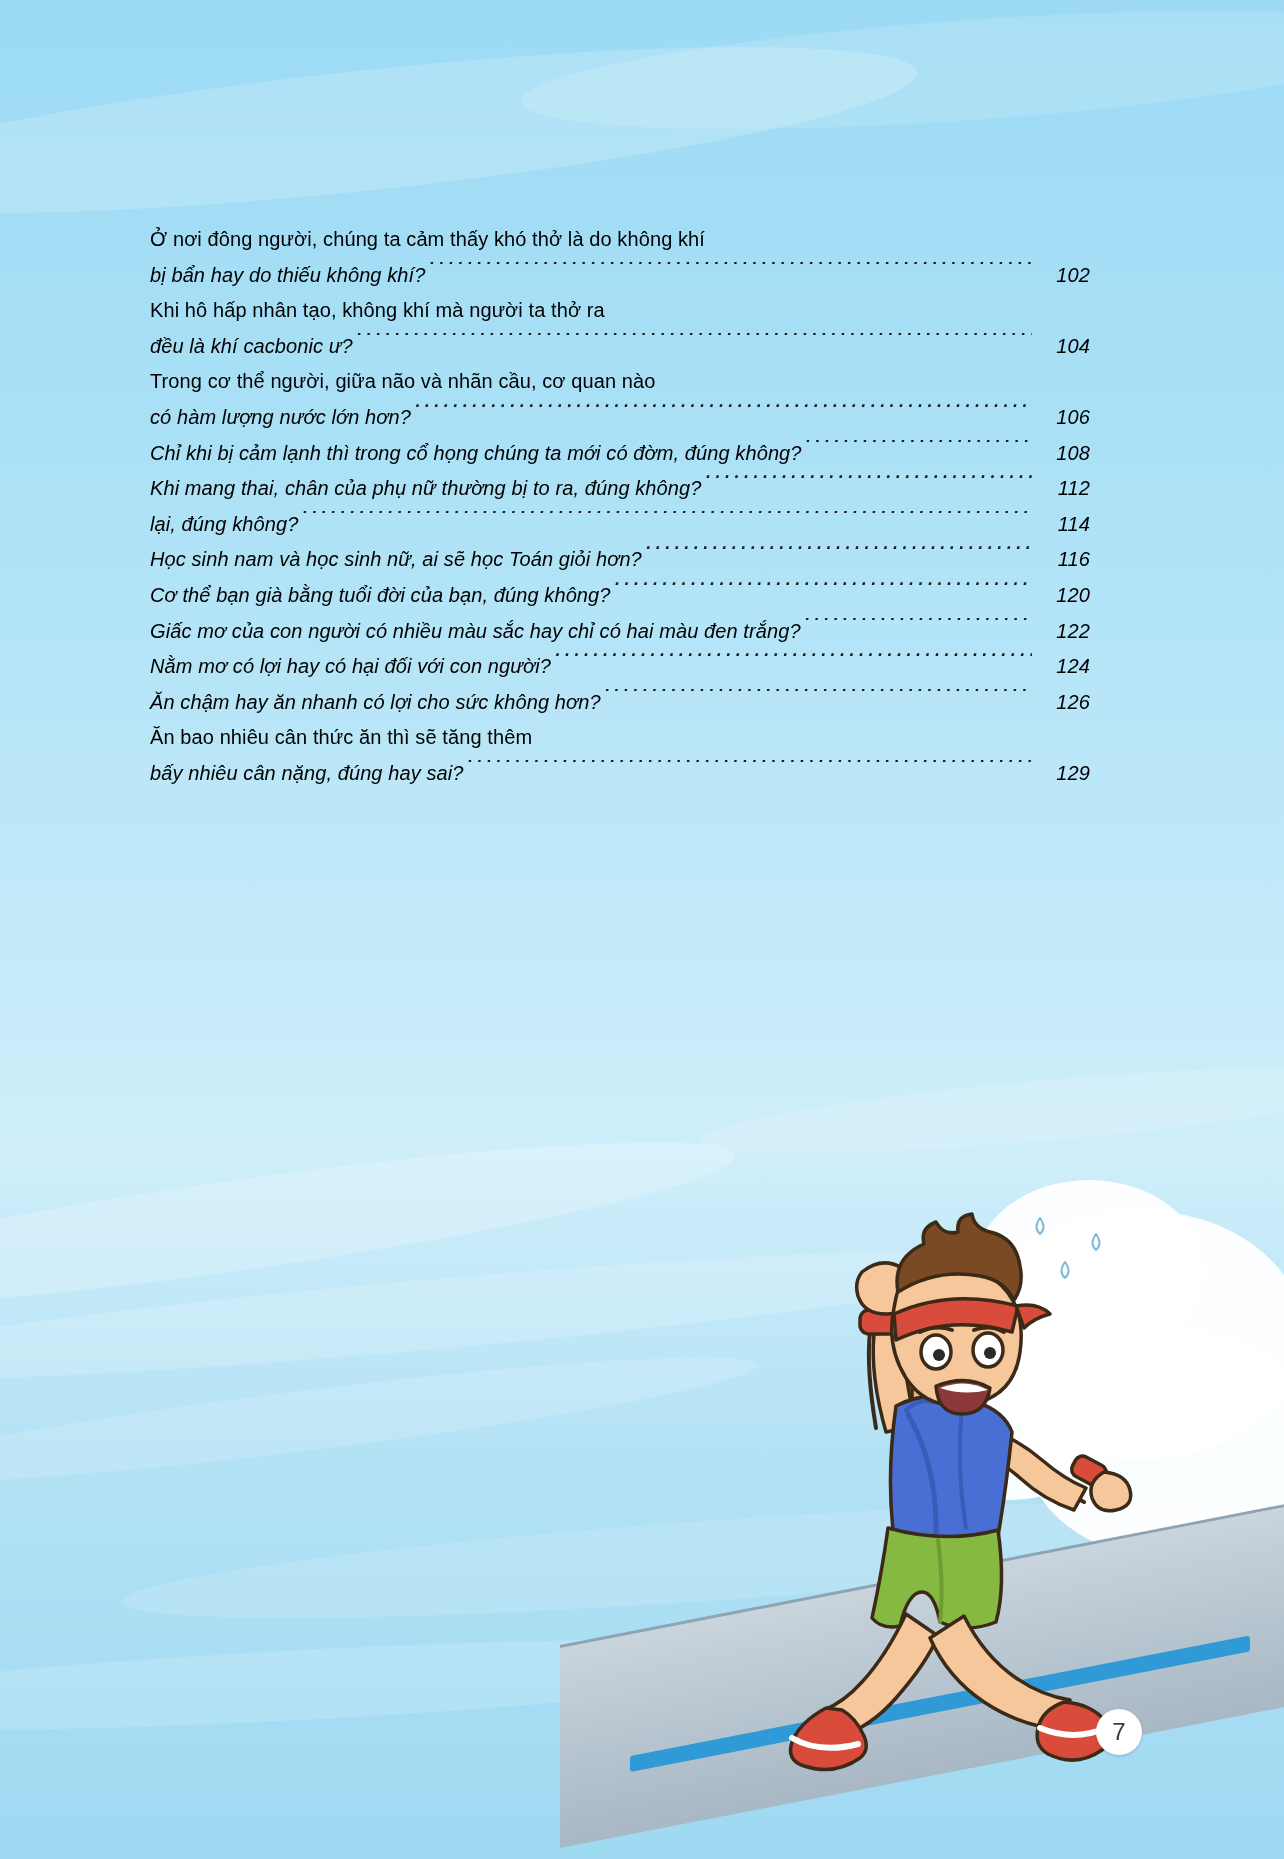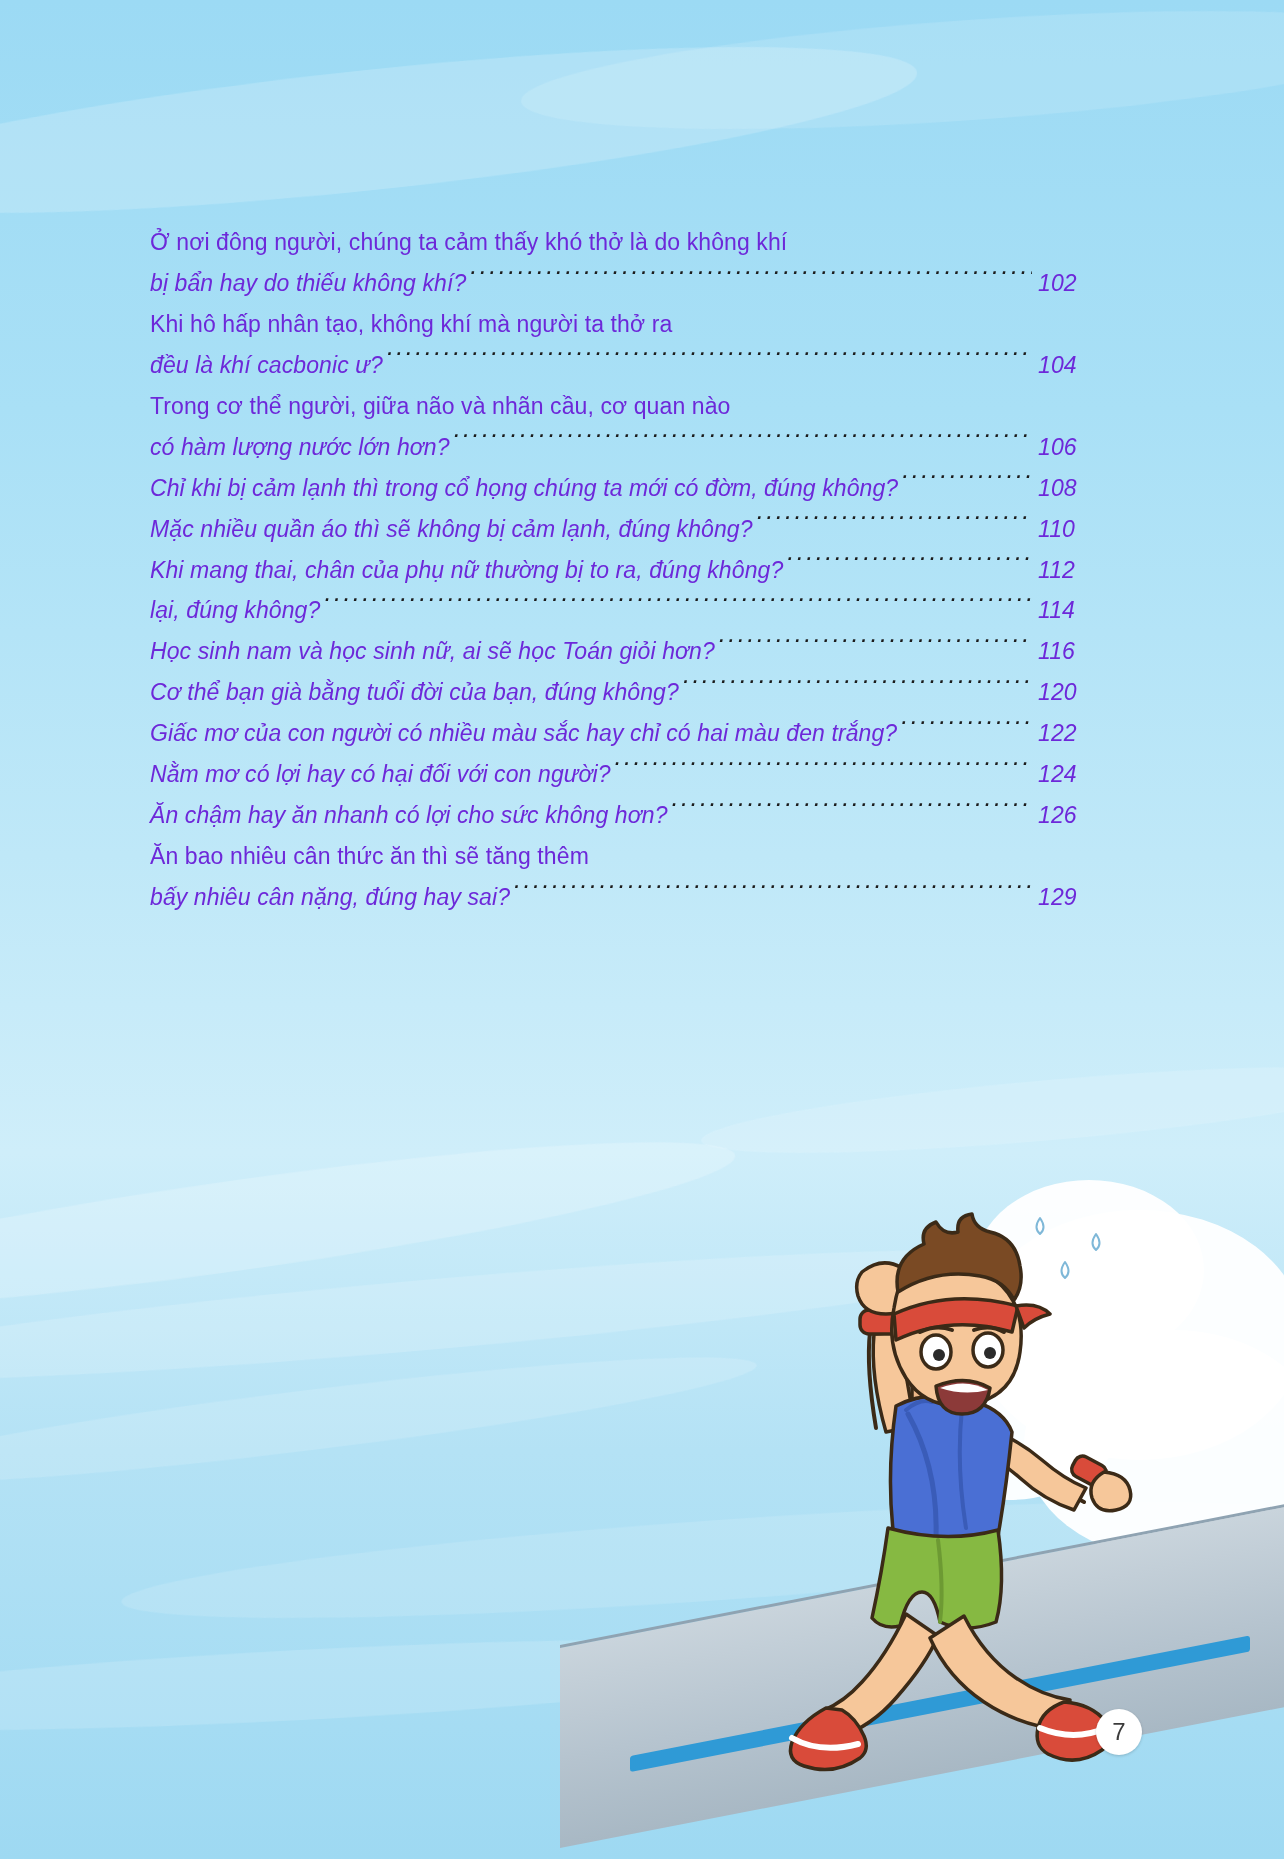--- a/index.html
+++ b/index.html
@@ -53,22 +53,22 @@
 
   
   .toc {
     position: absolute;
     left: 150px;
     top: 222px;
     width: 940px;
   }
   .toc-entry {
     display: block;
-    color: #6d28d9;
-    font-size: 23px;
+    color: #000000;
+    font-size: 20px;
     line-height: 1.78;
     letter-spacing: 0.1px;
     white-space: nowrap;
   }
   .toc-line {
     display: flex;
     align-items: baseline;
     width: 100%;
     font-style: italic;
   }
@@ -88,21 +88,21 @@
     color: #1b1b1b;
     white-space: nowrap;
     position: absolute;
     left: 0;
     bottom: 0.12em;
   }
   .page-num {
     flex: 0 0 auto;
     padding-left: 4px;
     min-width: 52px;
-    text-align: left;
+    text-align: right;
   }
   .cont-line { display: block; }
 
   
   .runner { position: absolute; left: 700px; top: 1210px; width: 560px; height: 630px; }
 
   
   .road {
     position: absolute;
     left: 560px;
@@ -197,27 +197,20 @@
   </div>
 
   <div class="toc-entry">
     <span class="toc-line">
       <span class="toc-text">Chỉ khi bị cảm lạnh thì trong cổ họng chúng ta mới có đờm, đúng không?</span>
       <span class="dots"></span>
       <span class="page-num">108</span>
     </span>
   </div>
 
-  <div class="toc-entry">
-    <span class="toc-line">
-      <span class="toc-text">Mặc nhiều quần áo thì sẽ không bị cảm lạnh, đúng không?</span>
-      <span class="dots"></span>
-      <span class="page-num">110</span>
-    </span>
-  </div>
 
   <div class="toc-entry">
     <span class="toc-line">
       <span class="toc-text">Khi mang thai, chân của phụ nữ thường bị to ra, đúng không?</span>
       <span class="dots"></span>
       <span class="page-num">112</span>
     </span>
   </div>
 
   <div class="toc-entry">

